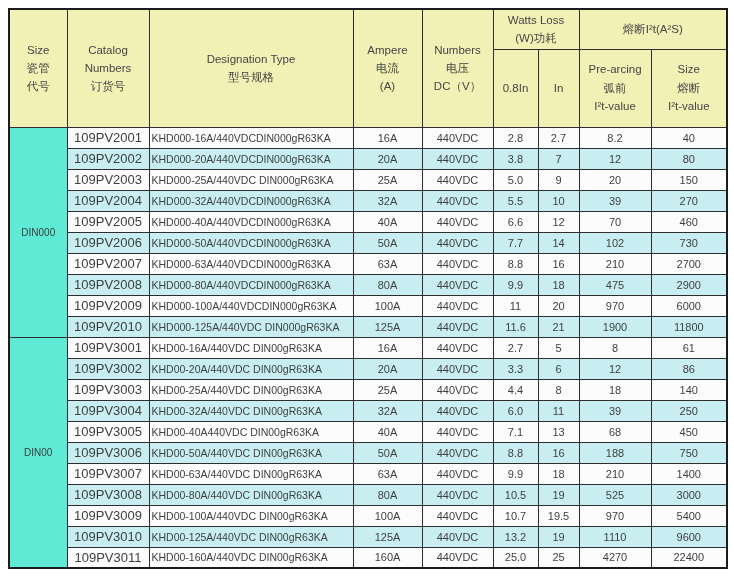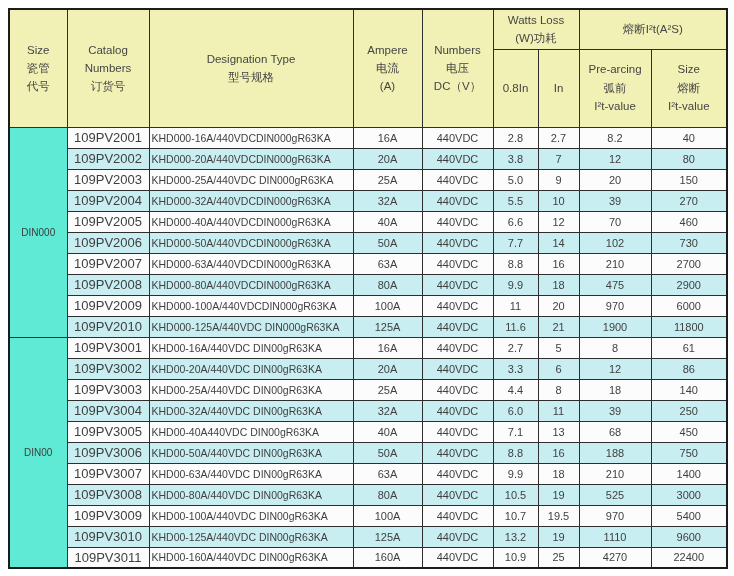--- a/index.html
+++ b/index.html
@@ -317,21 +317,21 @@
           <td class="c4">13.2</td>
           <td class="c5">19</td>
           <td class="c6">1110</td>
           <td class="c7">9600</td>
         </tr>
         <tr>
           <td class="c0">109PV3011</td>
           <td class="c1">KHD00-160A/440VDC DIN00gR63KA</td>
           <td class="c2">160A</td>
           <td class="c3">440VDC</td>
-          <td class="c4">10.9</td>
+          <td class="c4">25.0</td>
           <td class="c5">25</td>
           <td class="c6">4270</td>
           <td class="c7">22400</td>
         </tr>
       </tbody>
   </table>
 
   <div class="footer-note">Breaking Capacity分断能力（KA）@ 440 VDC=63KA   L/R = 15 ms</div>
 </div>
 

